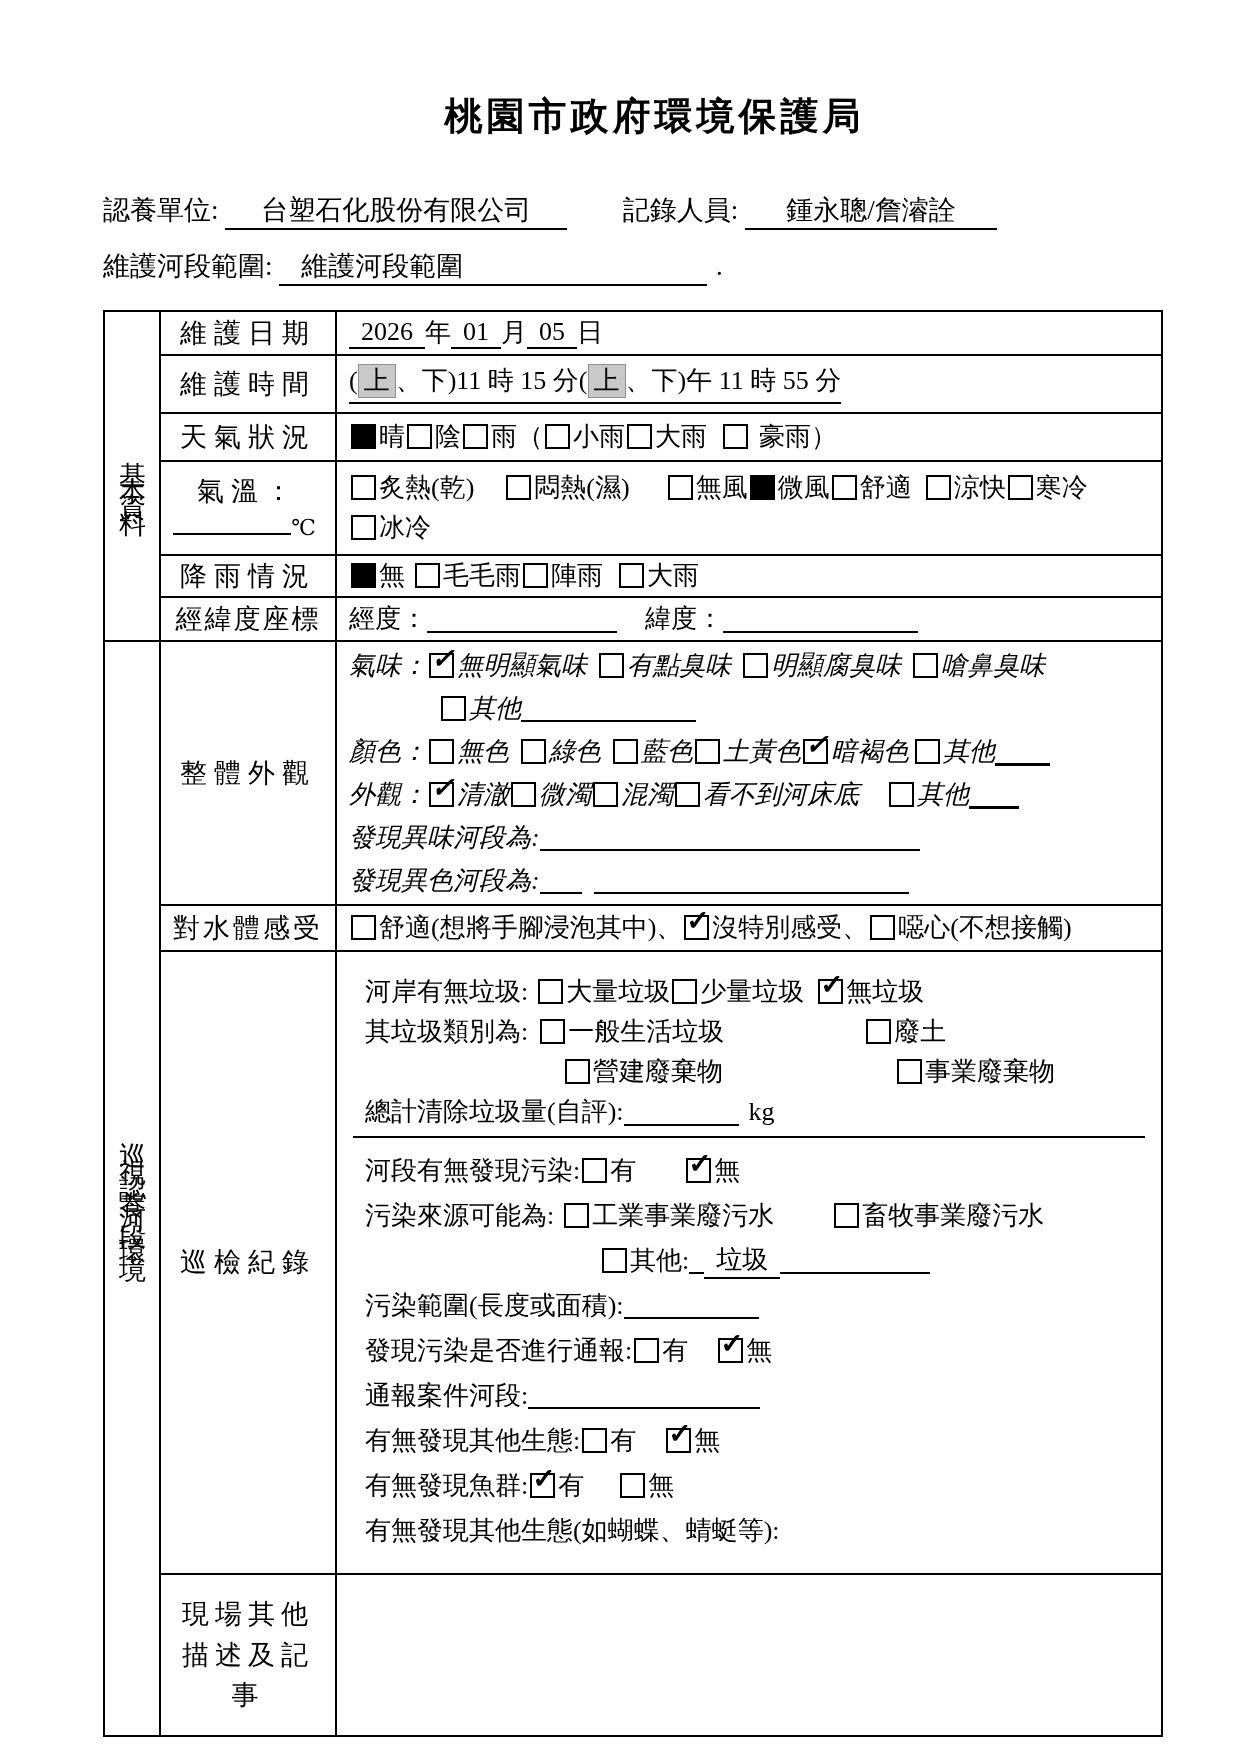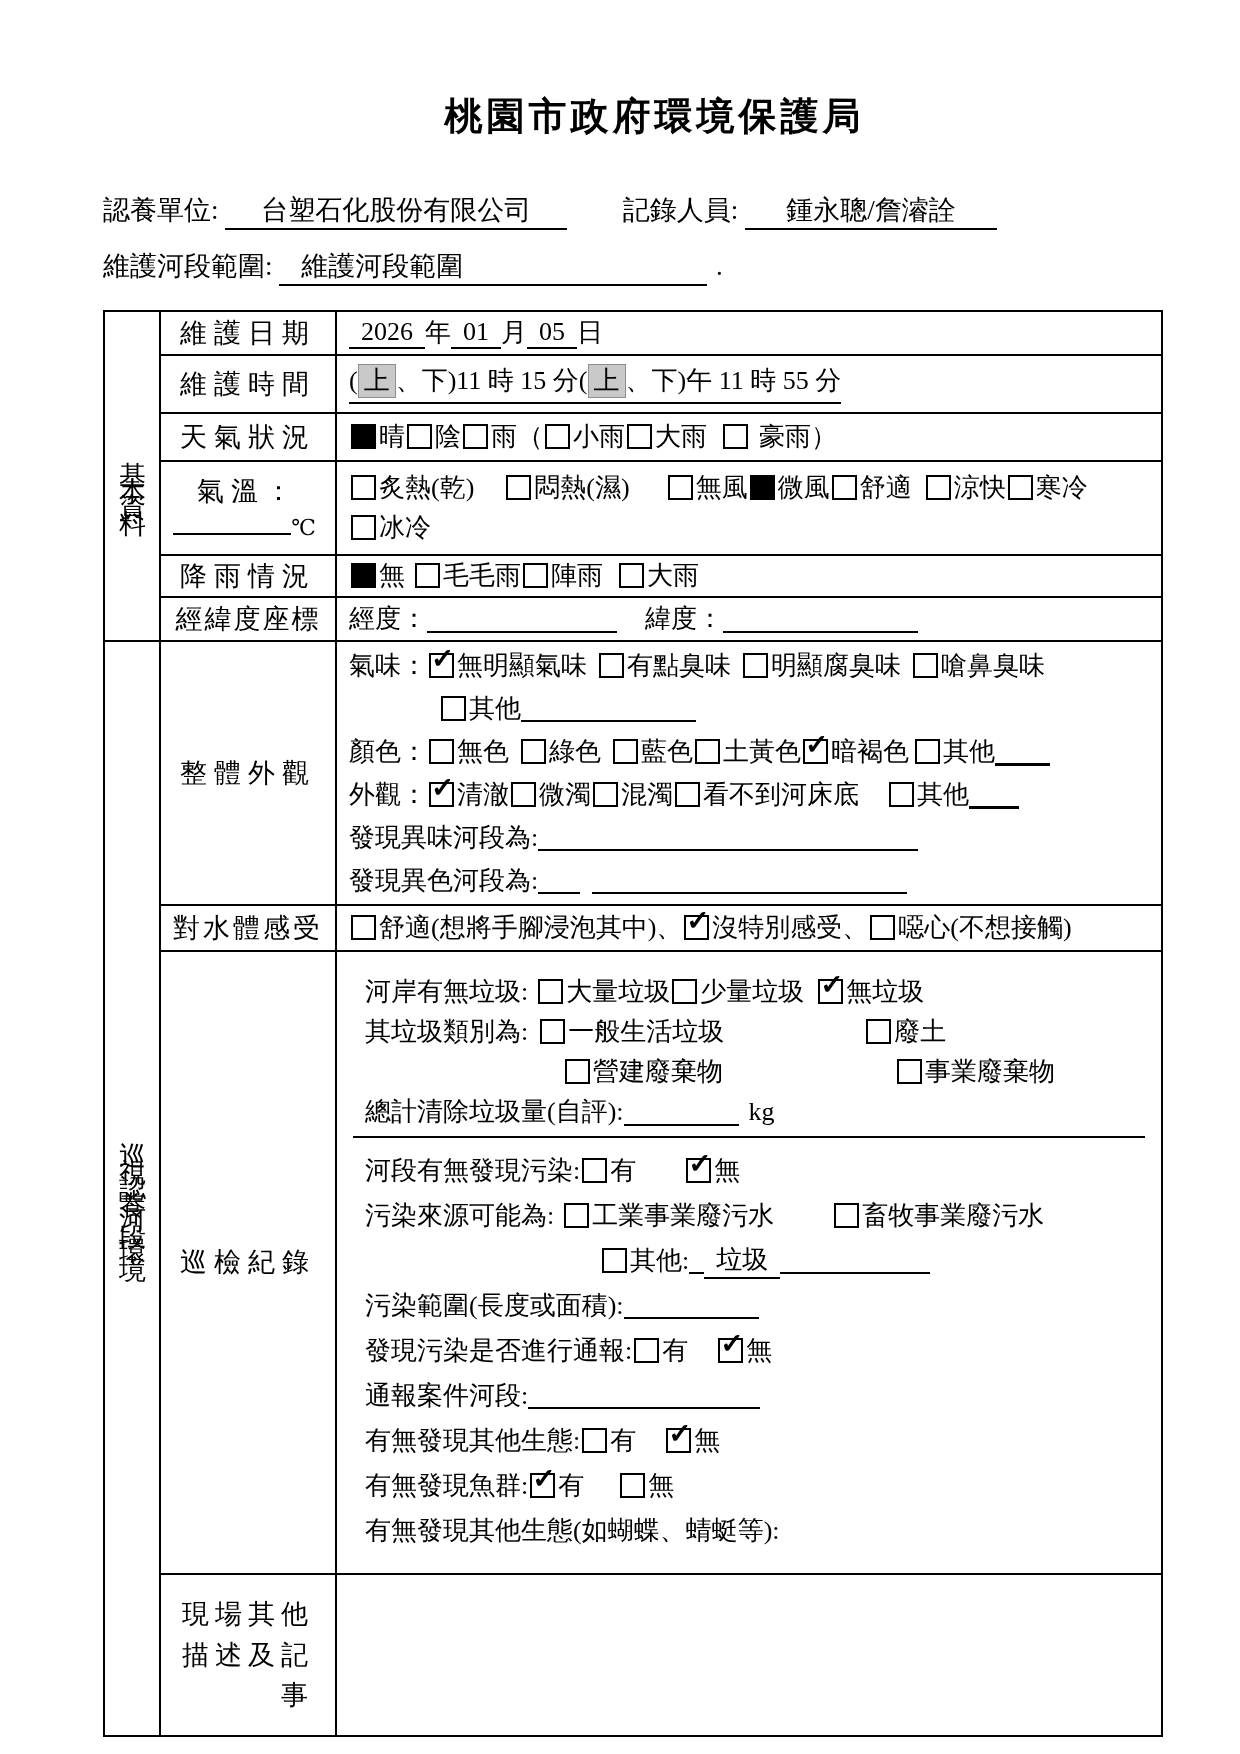--- a/index.html
+++ b/index.html
@@ -36,25 +36,25 @@
     font-size:26px;
   }
   table.form td{border:2px solid #000;padding:0;vertical-align:middle;}
   td.sec{text-align:center;}
   .vtext{
     writing-mode:vertical-rl;text-orientation:upright;margin:0 auto;
     letter-spacing:16px;font-size:27px;line-height:1;display:inline-block;
   }
   td.lbl{text-align:center;letter-spacing:7px;font-size:27px;}
   td.lbl .lblline{text-align:center;}
-  td.lbl.wrapleft{text-align:right;padding:10px 21px;letter-spacing:6px;line-height:1.5;}
+  td.lbl.wrapleft{text-align:center;padding:10px 21px;letter-spacing:6px;line-height:1.5;}
   td.val{padding:2px 0;}
   .cell-lines{padding:0 13px 0 12px;}
   .line{display:flex;align-items:center;height:40px;white-space:nowrap;}
-  .sec-app .line{height:43px;}
+  .sec-app .line{height:43px;font-style:italic;}
   .grpA .line{height:40px;}
   .grpB .line{height:37px;margin-top:8px;}
   .grpA{padding:4px 0 4px 12px;}
   .grpB{border-top:2px solid #000;padding:6px 0 8px 12px;}
   .txt{display:inline-block;}
   .gap{display:inline-block;height:1px;flex-shrink:0;}
   .blank{display:inline-block;height:26px;border-bottom:2px solid #000;flex-shrink:0;}
   .blank.bold{border-bottom-width:3px;}
   .uval{display:inline-block;border-bottom:2px solid #000;padding:0 12px;}
   .hl{

